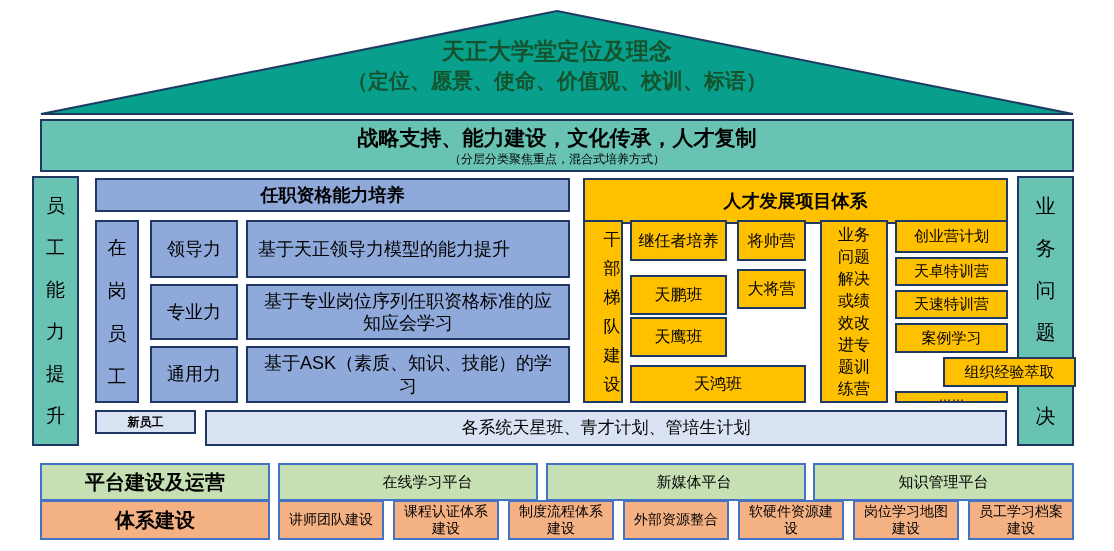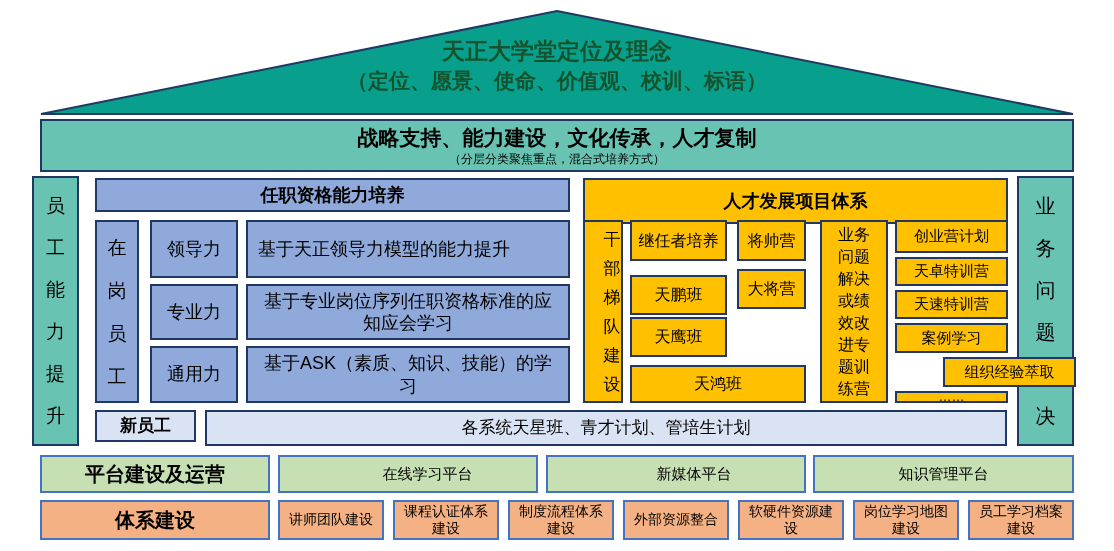--- a/index.html
+++ b/index.html
@@ -15,21 +15,21 @@
   }
   html,body{margin:0;padding:0;background:#ffffff;}
   body{font-family:"Liberation Sans","DejaVu Sans",sans-serif;color:#000;}
   .stage{position:relative;width:1114px;height:551px;background:#fff;overflow:hidden;}
   .box{position:absolute;box-sizing:border-box;border:2px solid var(--navy);
        display:flex;align-items:center;justify-content:center;text-align:center;line-height:1.25;}
   .teal{background:var(--teal);}
   .blue{background:var(--blue);}
   .lblue{background:var(--lightblue);}
   .gold{background:var(--gold);}
-  .green{background:var(--green);border-color:var(--midblue);}
+  .green{background:var(--green);border-color:var(--midblue);margin-top:8px;}
   .salmon{background:var(--salmon);border-color:var(--midblue);}
   .bold{font-weight:bold;}
   .vwrap{word-break:break-all;text-align:center;margin:auto;}
   .desc{justify-content:flex-start;text-align:center;padding:0 10px;font-size:18px;}
   .roof-svg{position:absolute;left:0;top:0;}
   .roof-text{position:absolute;left:0;top:36px;width:1114px;text-align:center;color:#14532d;font-weight:bold;}
   .roof-text .l1{font-size:23px;line-height:30px;}
   .roof-text .l2{font-size:21px;line-height:30px;}
   .banner-l1{font-size:21px;font-weight:bold;line-height:26px;}
   .banner-l2{font-size:12px;line-height:16px;}
@@ -95,21 +95,21 @@
     <div class="vwrap" style="width:36px;font-size:16px;line-height:22px;">业务问题解决或绩效改进专题训练营</div>
   </div>
 
   <div class="box gold" style="left:895px;top:220px;width:113px;height:33px;font-size:15px;">创业营计划</div>
   <div class="box gold" style="left:895px;top:257px;width:113px;height:29px;font-size:15px;">天卓特训营</div>
   <div class="box gold" style="left:895px;top:290px;width:113px;height:29px;font-size:15px;">天速特训营</div>
   <div class="box gold" style="left:895px;top:323px;width:113px;height:30px;font-size:15px;">案例学习</div>
   <div class="box gold" style="left:895px;top:357px;width:133px;height:30px;font-size:15px;margin-left:48px;">组织经验萃取</div>
   <div class="box gold" style="left:895px;top:391px;width:113px;height:12px;font-size:13px;line-height:4px;">……</div>
 
-  <div class="box lblue bold" style="left:95px;top:410px;width:101px;height:32px;font-size:17px;font-family:Liberation Serif, serif;">新员工</div>
+  <div class="box lblue bold" style="left:95px;top:410px;width:101px;height:24px;font-size:12px;font-family:Liberation Serif, serif;">新员工</div>
   <div class="box lblue" style="left:205px;top:410px;width:802px;height:36px;font-size:17px;">各系统天星班、青才计划、管培生计划</div>
 
   <div class="box green bold" style="left:40px;top:455px;width:230px;height:38px;font-size:20px;">平台建设及运营</div>
   <div class="box green" style="left:278px;top:455px;width:260px;height:38px;font-size:15px;padding-left:39px;">在线学习平台</div>
   <div class="box green" style="left:546px;top:455px;width:260px;height:38px;font-size:15px;padding-left:36px;">新媒体平台</div>
   <div class="box green" style="left:813px;top:455px;width:261px;height:38px;font-size:15px;">知识管理平台</div>
 
   <div class="box salmon bold" style="left:40px;top:500px;width:230px;height:40px;font-size:20px;">体系建设</div>
   <div class="box salmon" style="left:278px;top:500px;width:106px;height:40px;font-size:14px;padding:0 6px;">讲师团队建设</div>
   <div class="box salmon" style="left:393px;top:500px;width:106px;height:40px;font-size:14px;padding:16px 6px;">课程认证体系建设</div>

